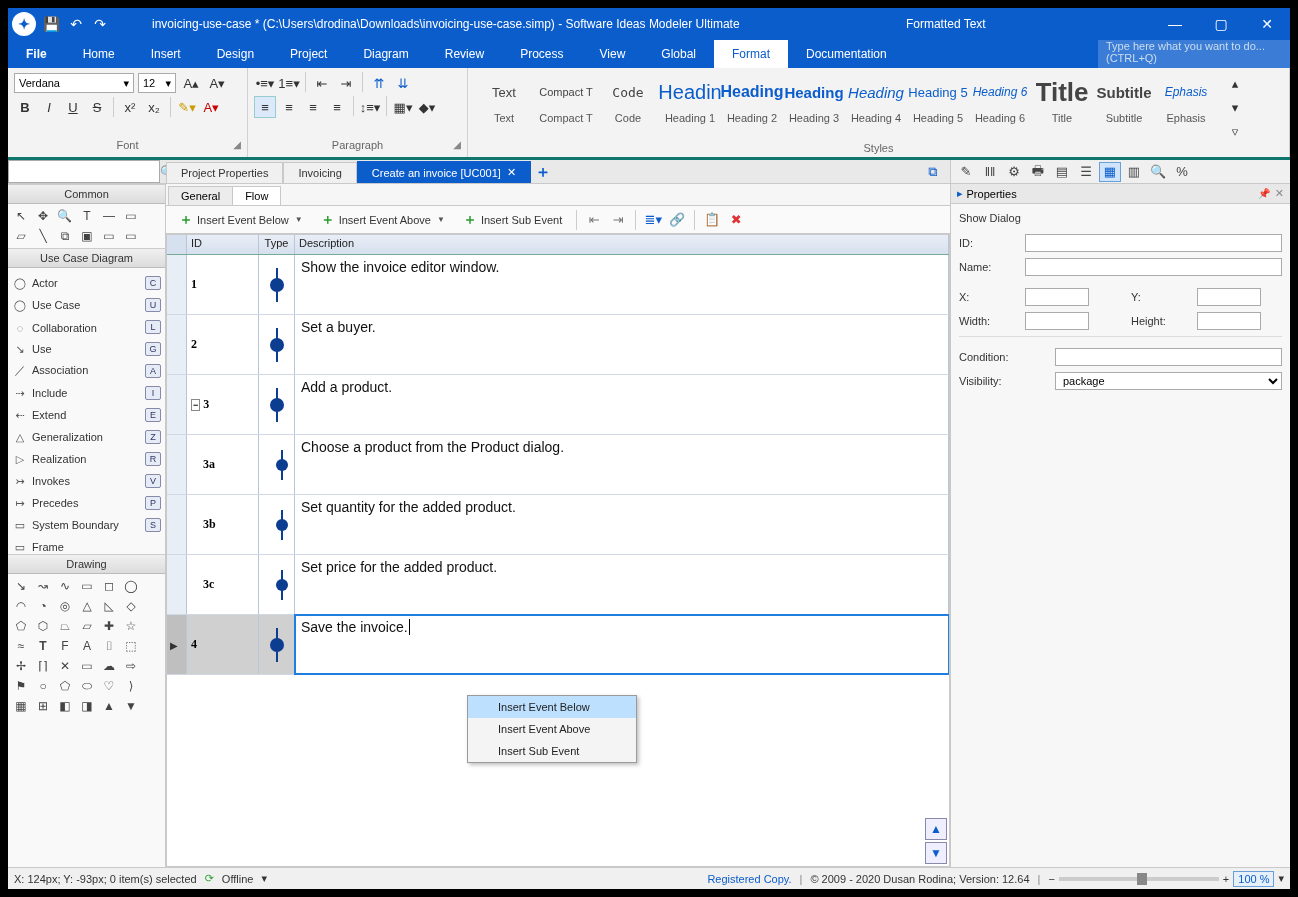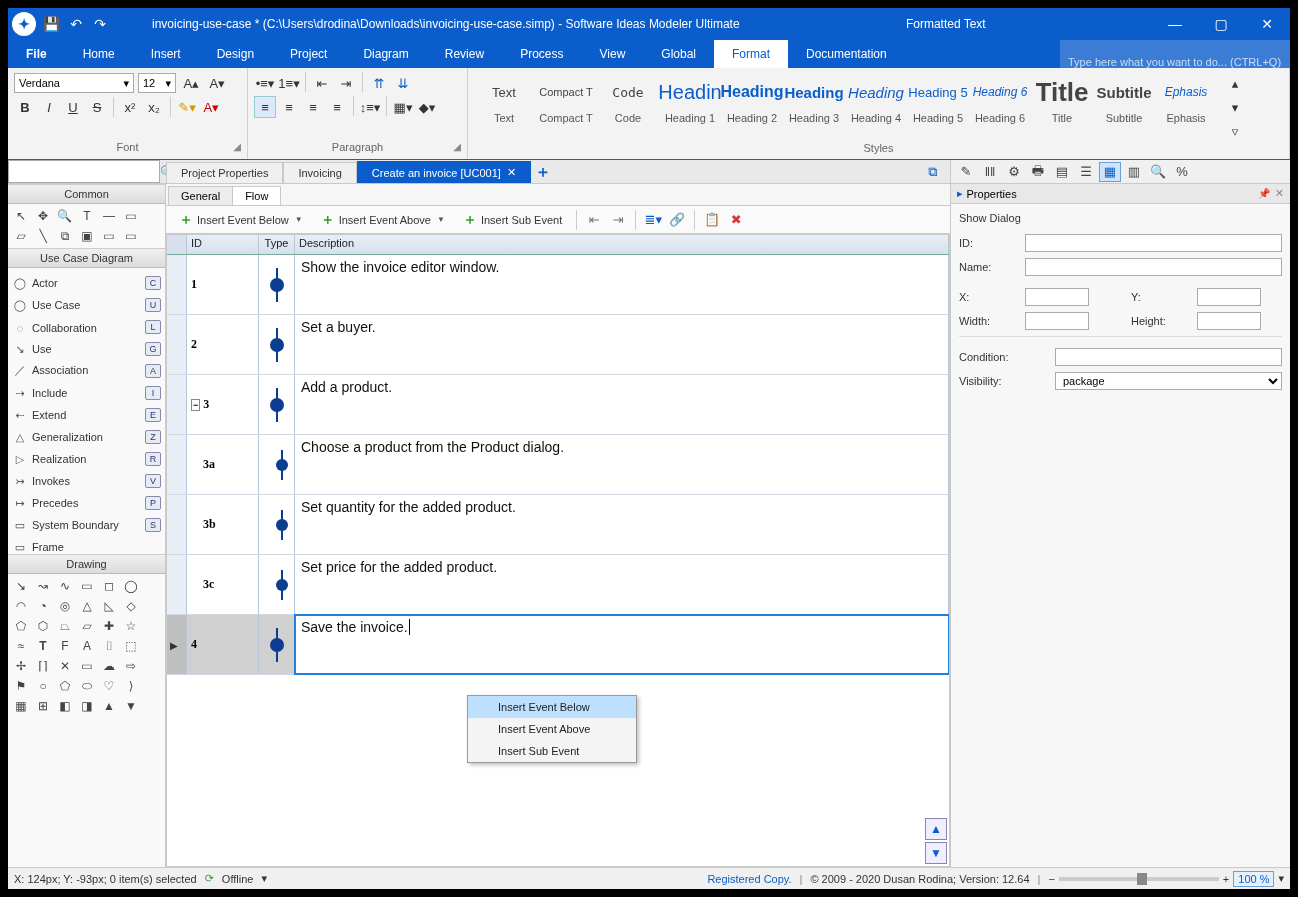--- a/index.html
+++ b/index.html
@@ -14,24 +14,24 @@
 .titlebar .title { margin-left: 40px; font-size: 12px; white-space: nowrap; }
 .titlebar .spacer { flex: 1; }
 .titlebar .ctx-tab { background:#0b5dcc; padding: 8px 30px; font-size:12px; }
 .titlebar .winbtn { width: 46px; height: 32px; display:flex; align-items:center; justify-content:center; font-size:14px; }
 
 
 .menubar { background:#0b5dcc; height: 28px; display:flex; align-items:stretch; color:#fff; }
 .menubar .m { padding:0 18px; display:flex; align-items:center; font-size:12px; cursor:pointer; }
 .menubar .m.file { font-weight:bold; }
 .menubar .m.active { background:#fff; color:#0b5dcc; }
-.menubar .searchbox { margin-left:auto; width:230px; background:rgba(255,255,255,0.2); display:flex; align-items:flex-end; padding:0 8px; color:#cde; font-size:11px; }
-
-
-.ribbon { background:#f3f3f3; border-bottom:1px solid #0f766e; height: 92px; display:flex; }
+.menubar .searchbox { margin-left:auto; width:192px; background:rgba(255,255,255,0.2); display:flex; align-items:flex-start; padding:0 8px; color:#cde; font-size:11px; }
+
+
+.ribbon { background:#f3f3f3; border-bottom:3px solid #0f766e; height: 92px; display:flex; }
 .ribbon-group { border-right:1px solid #d0d0d0; display:flex; flex-direction:column; padding:4px 6px 2px 6px; }
 .ribbon-group .body { flex:1; display:flex; align-items:flex-start; gap:4px; }
 .ribbon-group .label { text-align:center; font-size:11px; color:#666; height:16px; position:relative; }
 .ribbon-group .label .dlauncher { position:absolute; right:0; top:0; font-size:10px; color:#888; }
 .rb { width:22px; height:22px; display:flex; align-items:center; justify-content:center; font-size:13px; color:#333; border:1px solid transparent; }
 .font-combo { height:20px; border:1px solid #aaa; background:#fff; font-size:11px; padding:0 4px; display:flex; align-items:center; }
 .styles-gallery { display:flex; gap:2px; align-items:flex-start; overflow:hidden; }
 .style-item { width:60px; display:flex; flex-direction:column; align-items:center; }
 .style-item .preview { height:40px; display:flex; align-items:center; justify-content:center; font-size:13px; color:#444; overflow:hidden; white-space:nowrap; }
 .style-item .name { font-size:11px; color:#555; }

